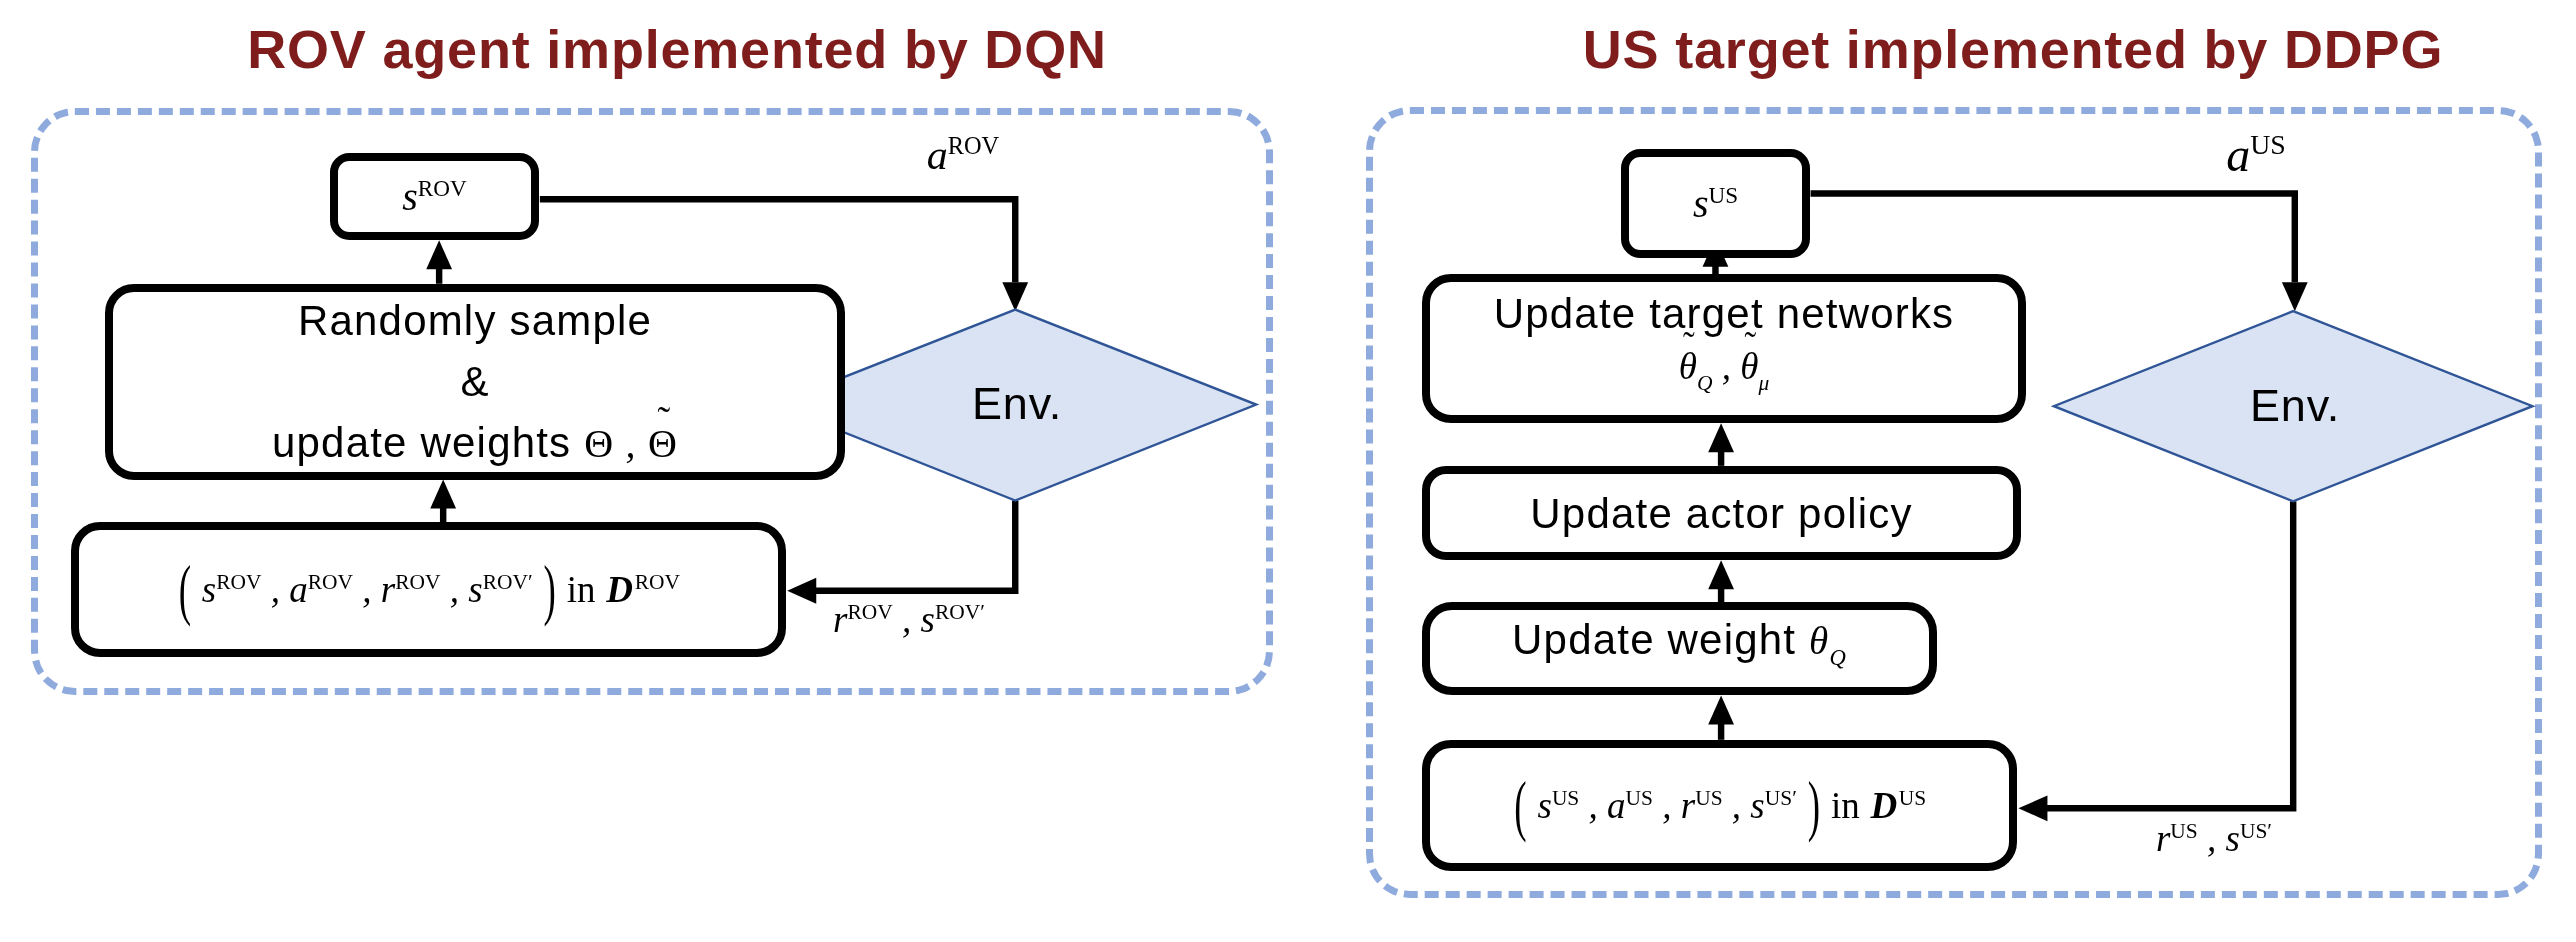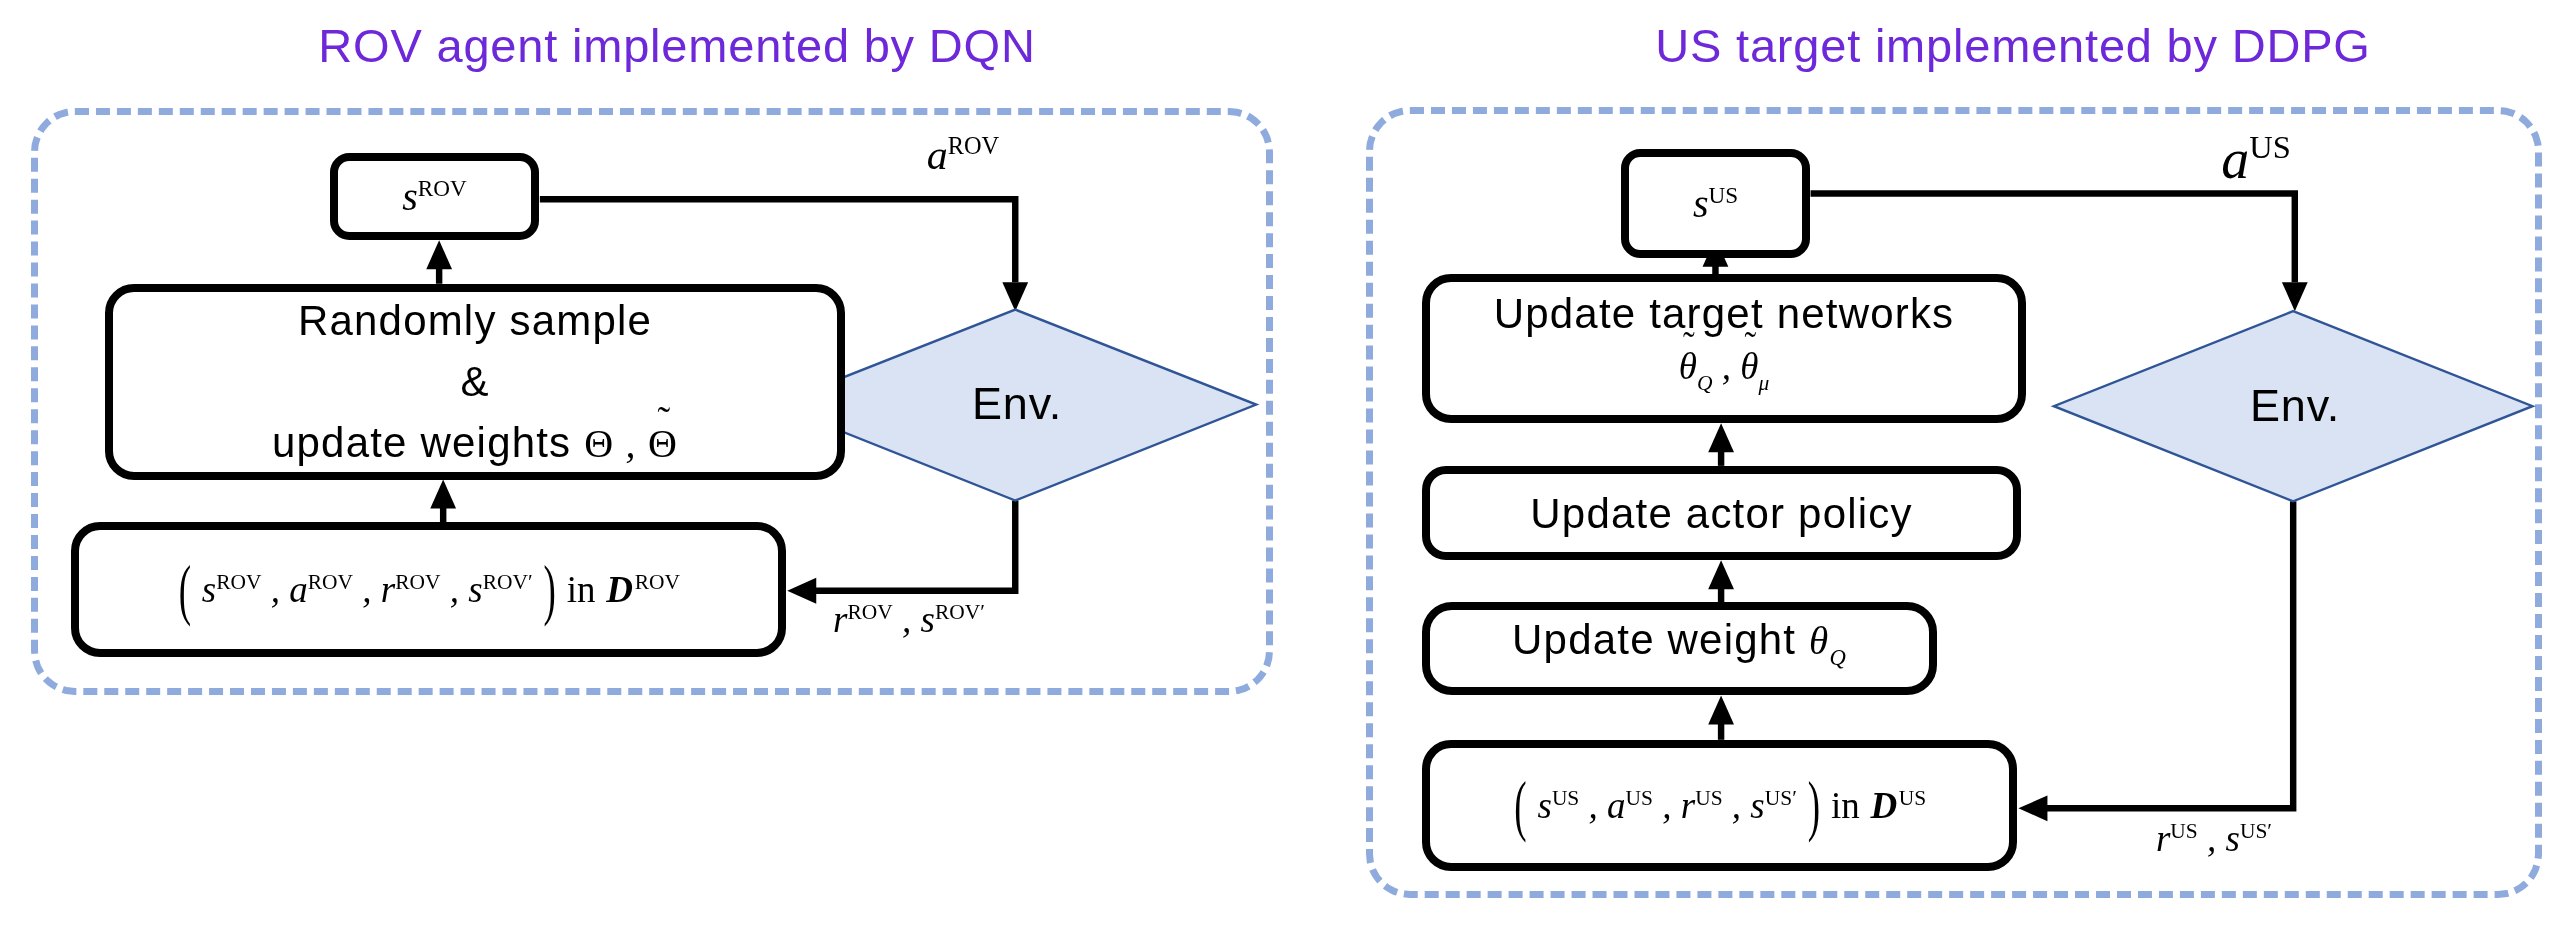--- a/index.html
+++ b/index.html
@@ -1,19 +1,19 @@
 <!DOCTYPE html>
 <html style="font-size:13px"><head>
 <meta charset="utf-8">
 <style>
   html,body{margin:0;padding:0;background:#ffffff;}
   .canvas{position:relative;width:2576px;height:943px;background:#ffffff;
           font-family:"Liberation Sans",sans-serif;color:#000;overflow:hidden;}
-  .title{position:absolute;transform:translateX(-50%);font-size:47px;letter-spacing:0.8px;
-         white-space:nowrap;color:#6d28d9;}
+  .title{position:absolute;transform:translateX(-50%);font-size:54px;letter-spacing:0.8px;
+         white-space:nowrap;color:#7f1d1d;font-weight:bold;}
   .dashed{position:absolute;border:7.3px dashed #8faadc;border-radius:44px;background:transparent;}
   .overlay{position:absolute;left:0;top:0;pointer-events:none;}
   .box{position:absolute;background:#ffffff;border:8.9px solid #000;border-radius:29px;
        display:flex;flex-direction:column;align-items:center;justify-content:center;
        text-align:right;box-sizing:border-box;}
   .statebox{border-width:8px;border-radius:19.3px;}
   .boxline{font-size:42px;letter-spacing:1.2px;line-height:61px;white-space:nowrap;}
   .mathline{white-space:nowrap;}
   .math{font-family:"Liberation Serif","DejaVu Serif",serif;font-style:italic;}
   .math sup{font-style:normal;font-size:0.58em;vertical-align:0.62em;letter-spacing:0;}
@@ -86,21 +86,21 @@
   <div class="box" style="left:71px;top:522px;width:715px;height:135px;">
     <div class="math mathline f46"><span class="bigp">(</span> s<sup>ROV</sup> , a<sup>ROV</sup> , r<sup>ROV</sup> , s<sup>ROV′</sup> <span class="bigp">)</span> <span class="up">in</span> <span class="scr">D</span><sup>ROV</sup></div>
   </div>
 
   <div class="floatlabel math f46" style="left:909px;top:598px;">r<sup>ROV</sup> , s<sup>ROV′</sup></div>
 
   <div class="box statebox" style="left:1621px;top:149px;width:189px;height:109px;">
     <div class="math mathline f50">s<sup>US</sup></div>
   </div>
 
-  <div class="floatlabel math" style="left:2256px;top:127px;font-size:56px;">a<sup>US</sup></div>
+  <div class="floatlabel math" style="left:2256px;top:127px;font-size:48px;">a<sup>US</sup></div>
 
   <div class="envlabel" style="left:2295px;top:406px;">Env.</div>
 
   <div class="box" style="left:1422px;top:274px;width:604px;height:149px;">
     <div class="boxline" style="line-height:52px;">Update target networks</div>
     <div class="math mathline f46" style="line-height:53px;"><span class="tilded">θ<span class="acc">˜</span></span><sub>Q</sub> , <span class="tilded">θ<span class="acc">˜</span></span><sub>μ</sub></div>
   </div>
 
   <div class="box" style="left:1422px;top:466px;width:599px;height:94px;border-radius:24px;">
     <div class="boxline">Update actor policy</div>

